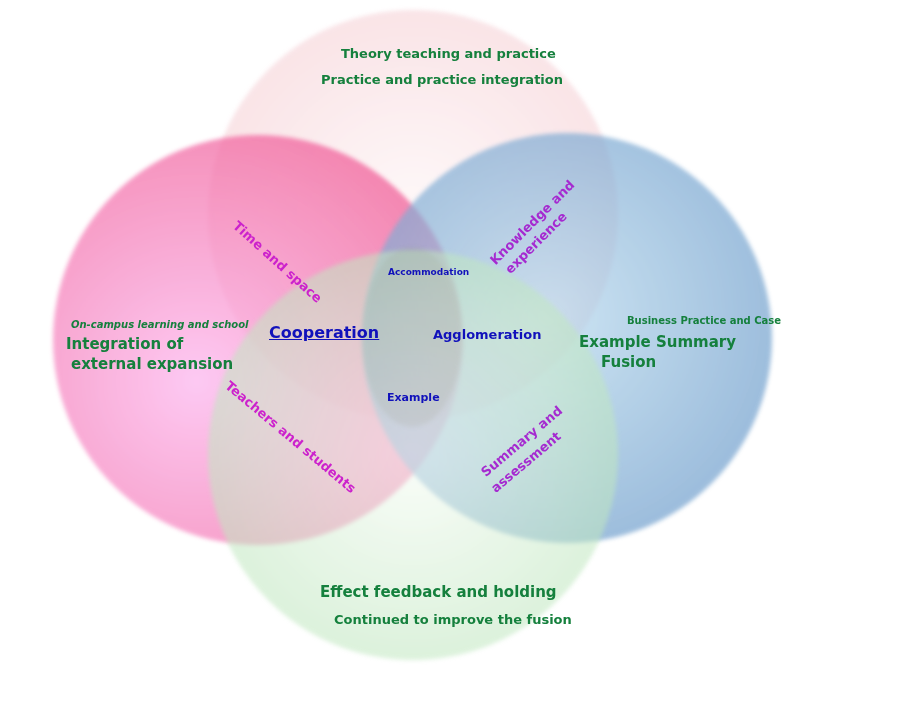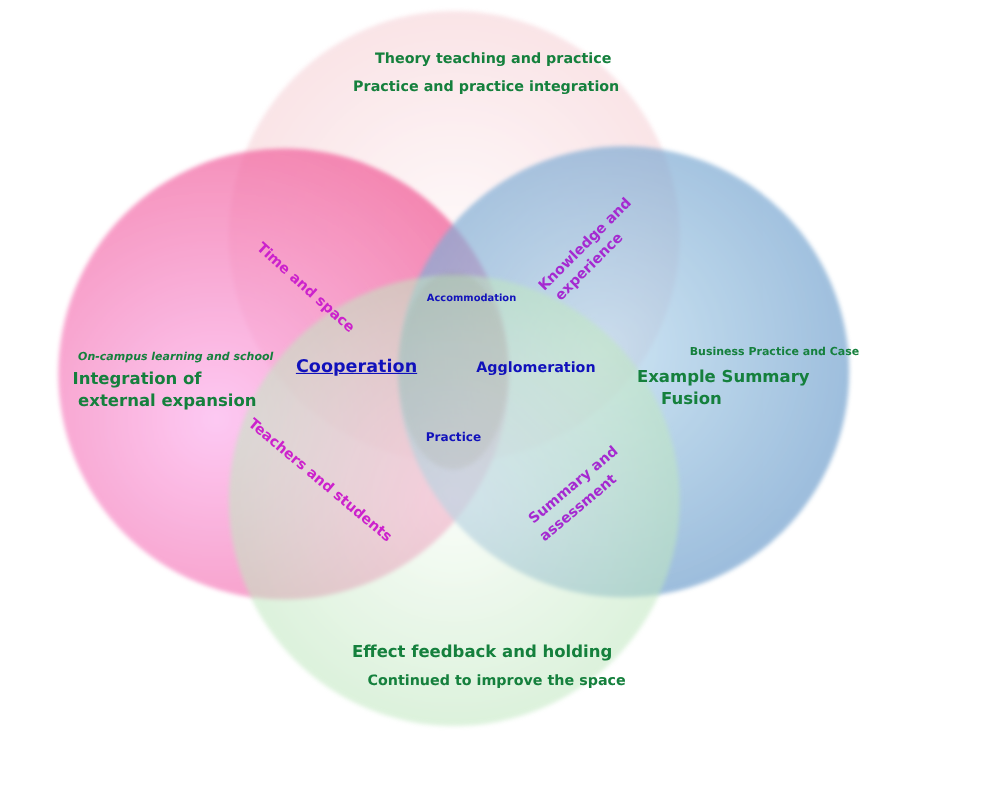--- a/index.html
+++ b/index.html
@@ -53,25 +53,25 @@
 
 <div class="lbl black sm" style="left:71px;top:319px;font-size:10px;font-style:italic;">On-campus learning and school</div>
 <div class="lbl black lg" style="left:66px;top:335px;">Integration of</div>
 <div class="lbl black lg" style="left:71px;top:355px;">external expansion</div>
 
 <div class="lbl black sm" style="left:627px;top:315px;">Business Practice and Case</div>
 <div class="lbl black lg" style="left:579px;top:333px;">Example Summary</div>
 <div class="lbl black lg" style="left:601px;top:353px;">Fusion</div>
 
 <div class="lbl black lg" style="left:320px;top:583px;">Effect feedback and holding</div>
-<div class="lbl black md" style="left:334px;top:612px;">Continued to improve the space</div>
+<div class="lbl black md" style="left:334px;top:612px;">Continued to improve the fusion</div>
 
 <div class="lbl magenta md" style="left:240px;top:218px;transform:rotate(42deg);transform-origin:left top;">Time and space</div>
 <div class="lbl purple md" style="left:487px;top:257px;transform:rotate(-45deg);transform-origin:left top;">Knowledge and</div>
 <div class="lbl purple md" style="left:502px;top:266px;transform:rotate(-45deg);transform-origin:left top;">experience</div>
 <div class="lbl magenta md" style="left:232px;top:378px;transform:rotate(40deg);transform-origin:left top;">Teachers and students</div>
 <div class="lbl purple md" style="left:478px;top:468px;transform:rotate(-40deg);transform-origin:left top;">Summary and</div>
 <div class="lbl purple md" style="left:488px;top:484px;transform:rotate(-40deg);transform-origin:left top;">assessment</div>
 
 <div class="lbl blue" style="left:269px;top:323px;font-size:16px;text-decoration:underline;">Cooperation</div>
 <div class="lbl blue md" style="left:433px;top:327px;">Agglomeration</div>
 <div class="lbl blue sm" style="left:388px;top:267px;font-size:9px;">Accommodation</div>
-<div class="lbl blue sm" style="left:387px;top:391px;font-size:11px;">Practice</div>
+<div class="lbl blue sm" style="left:387px;top:391px;font-size:11px;">Example</div>
 
 </body></html>

